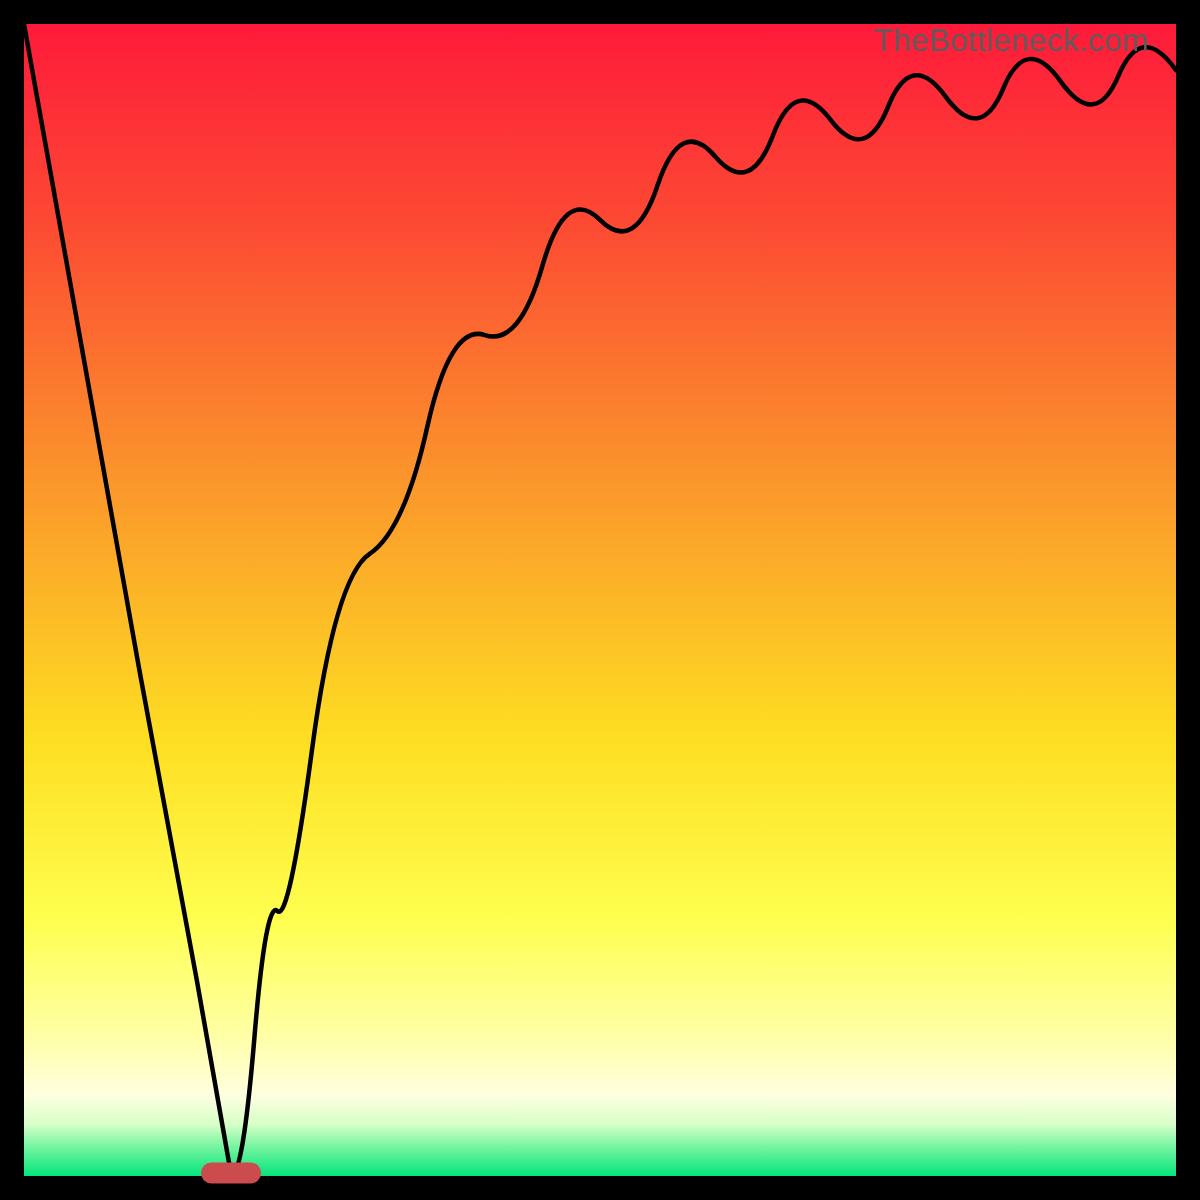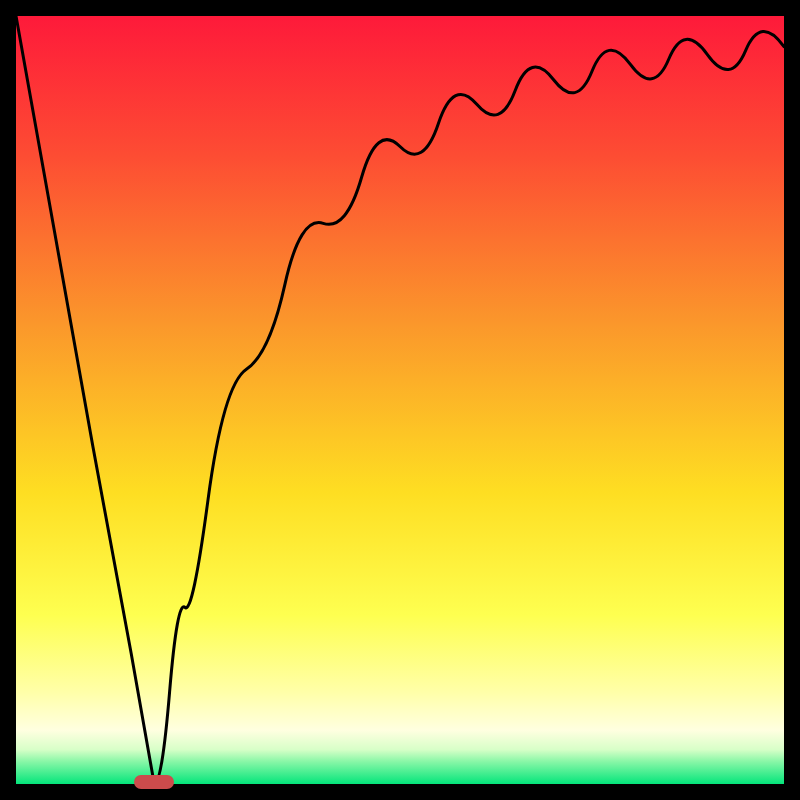--- a/index.html
+++ b/index.html
@@ -59,13 +59,14 @@
         <stop offset="93%" stop-color="#ffffe0"></stop>
         <stop offset="95.5%" stop-color="#d8ffc8"></stop>
         <stop offset="97%" stop-color="#8cf7a8"></stop>
         <stop offset="100%" stop-color="#04e57b"></stop>
       </linearGradient>
     </defs>
     <rect x="0" y="0" width="768" height="768" fill="url(#bg-grad)"></rect>
     <path id="curve-path" fill="none" stroke="#000" stroke-width="3" stroke-linejoin="round" stroke-linecap="round" d="M 0 0 L 38.400000000000006 215.03999999999996 L 76.80000000000001 430.08 L 115.19999999999999 637.44 L 138.24 768 Q 145.92000000000002 768 153.60000000000002 675.84 T 168.96 591.36 T 192 483.84000000000003 T 230.39999999999998 353.28 T 268.79999999999995 268.79999999999995 T 307.20000000000005 207.36 T 345.6 161.27999999999997 T 384 130.56000000000006 T 422.40000000000003 107.51999999999998 T 460.79999999999995 88.31999999999994 T 499.20000000000005 74.49599999999998 T 537.5999999999999 63.743999999999915 T 576 55.29600000000005 T 614.4000000000001 48.384000000000015 T 652.8 43.007999999999925 T 691.2 38.40000000000009 T 729.5999999999999 34.56000000000006 T 768 30.720000000000027"></path>
   </svg>
   <div class="marker" id="marker" style="left: 118.24px; top: 759px;"></div>
+  <div class="watermark">TheBottleneck.com</div>
 </div>
 
 </body></html>

